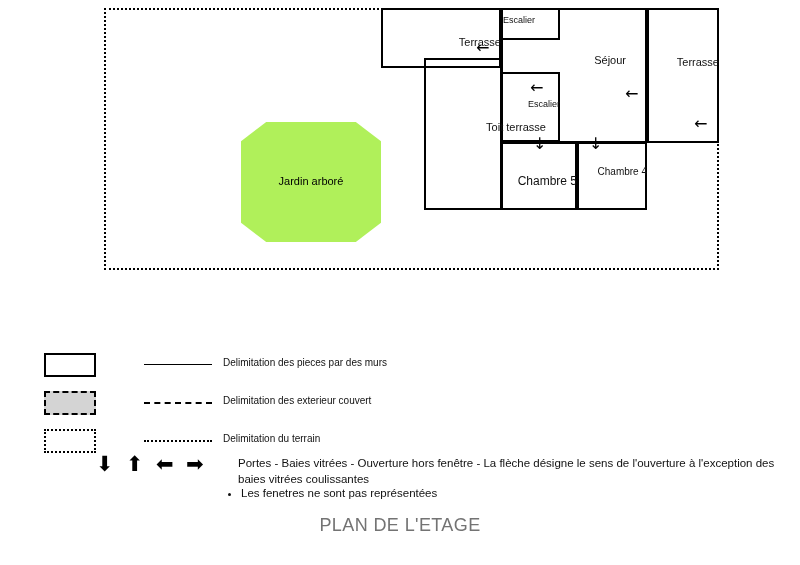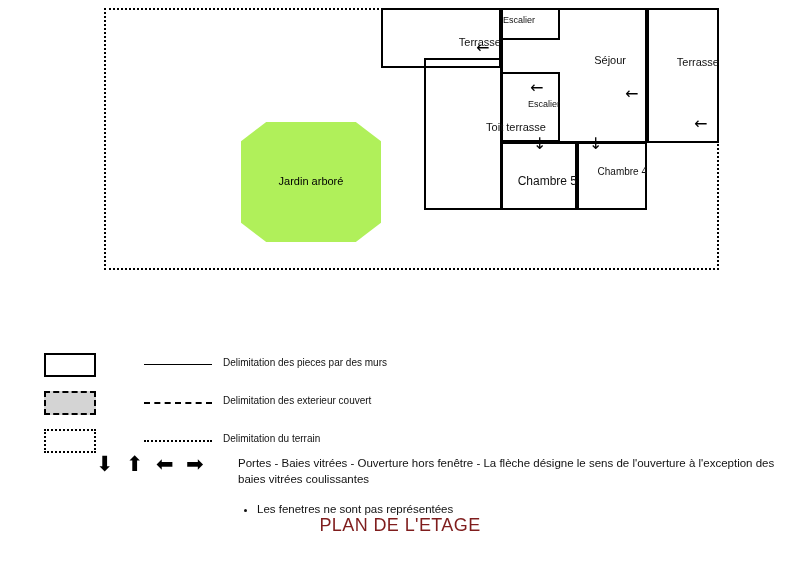--- a/index.html
+++ b/index.html
@@ -135,29 +135,29 @@
   }
   #legend-bullet {
     position: absolute;
     left: 179px; top: 137px;
     width: 545px;
     font-size: 11.5px;
     color: #111;
     margin: 0;
     padding-left: 18px;
   }
-  #legend-bullet li { margin: 16px; }
+  #legend-bullet li { margin: 0; }
 
   #plan-title {
     left: 0; top: 515px;
     width: 800px;
     text-align: center;
     font-size: 18px;
     letter-spacing: 0.4px;
-    color: #7f1d1d;
+    color: #737373;
   }
 </style>
 </head>
 <body>
 
 <div class="stage">
 
   <div class="abs" id="terrain-boundary"></div>
 
   <div class="abs garden"></div>

